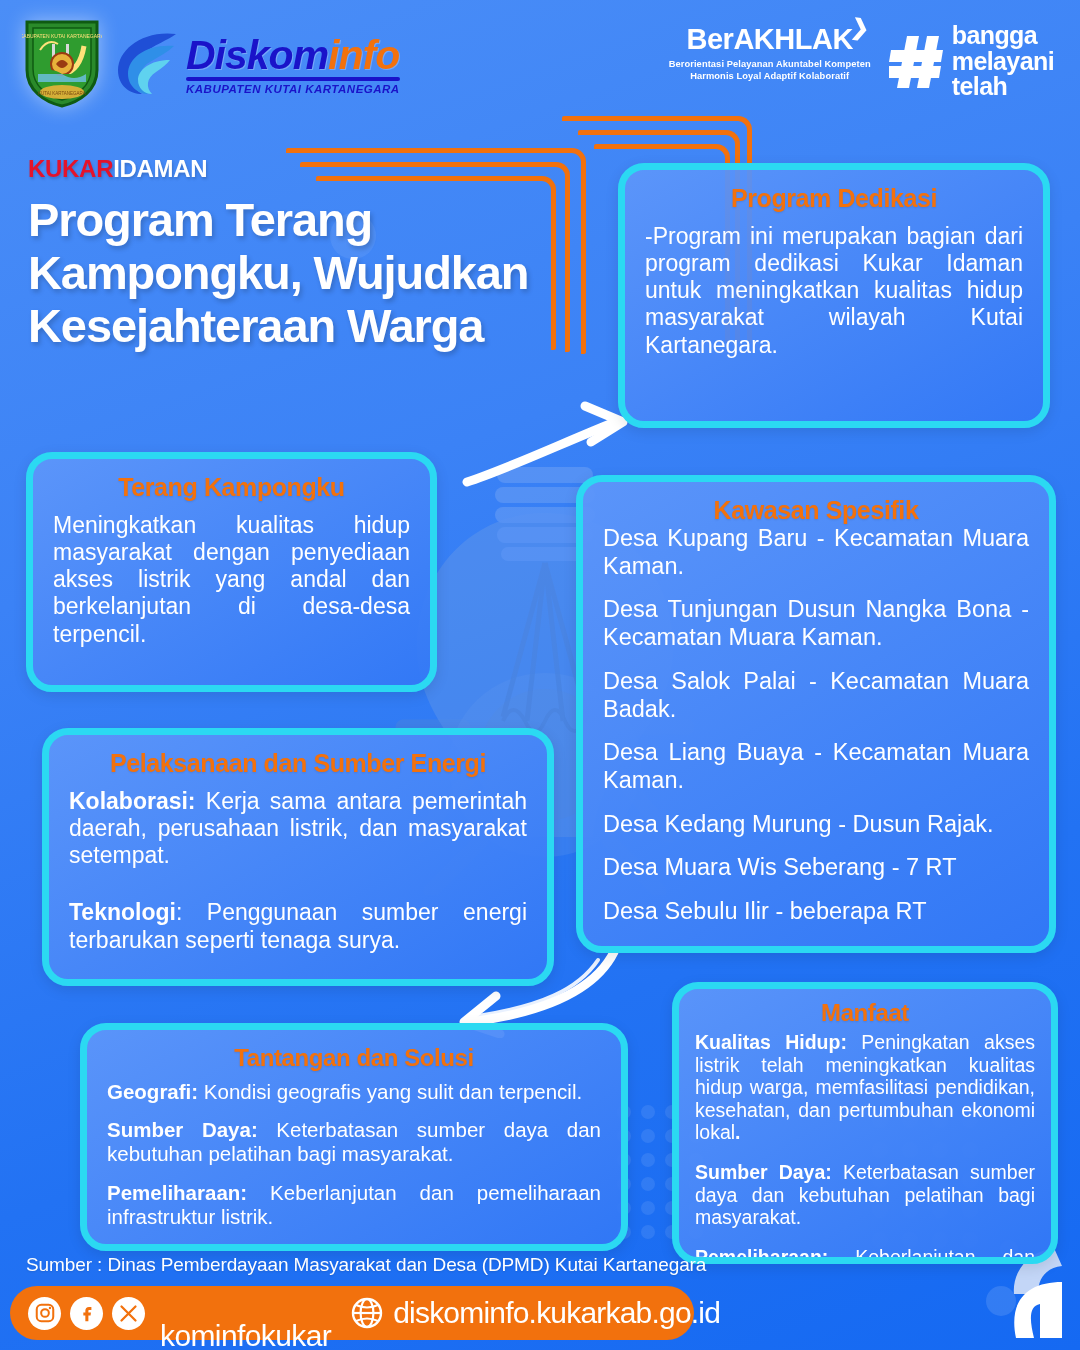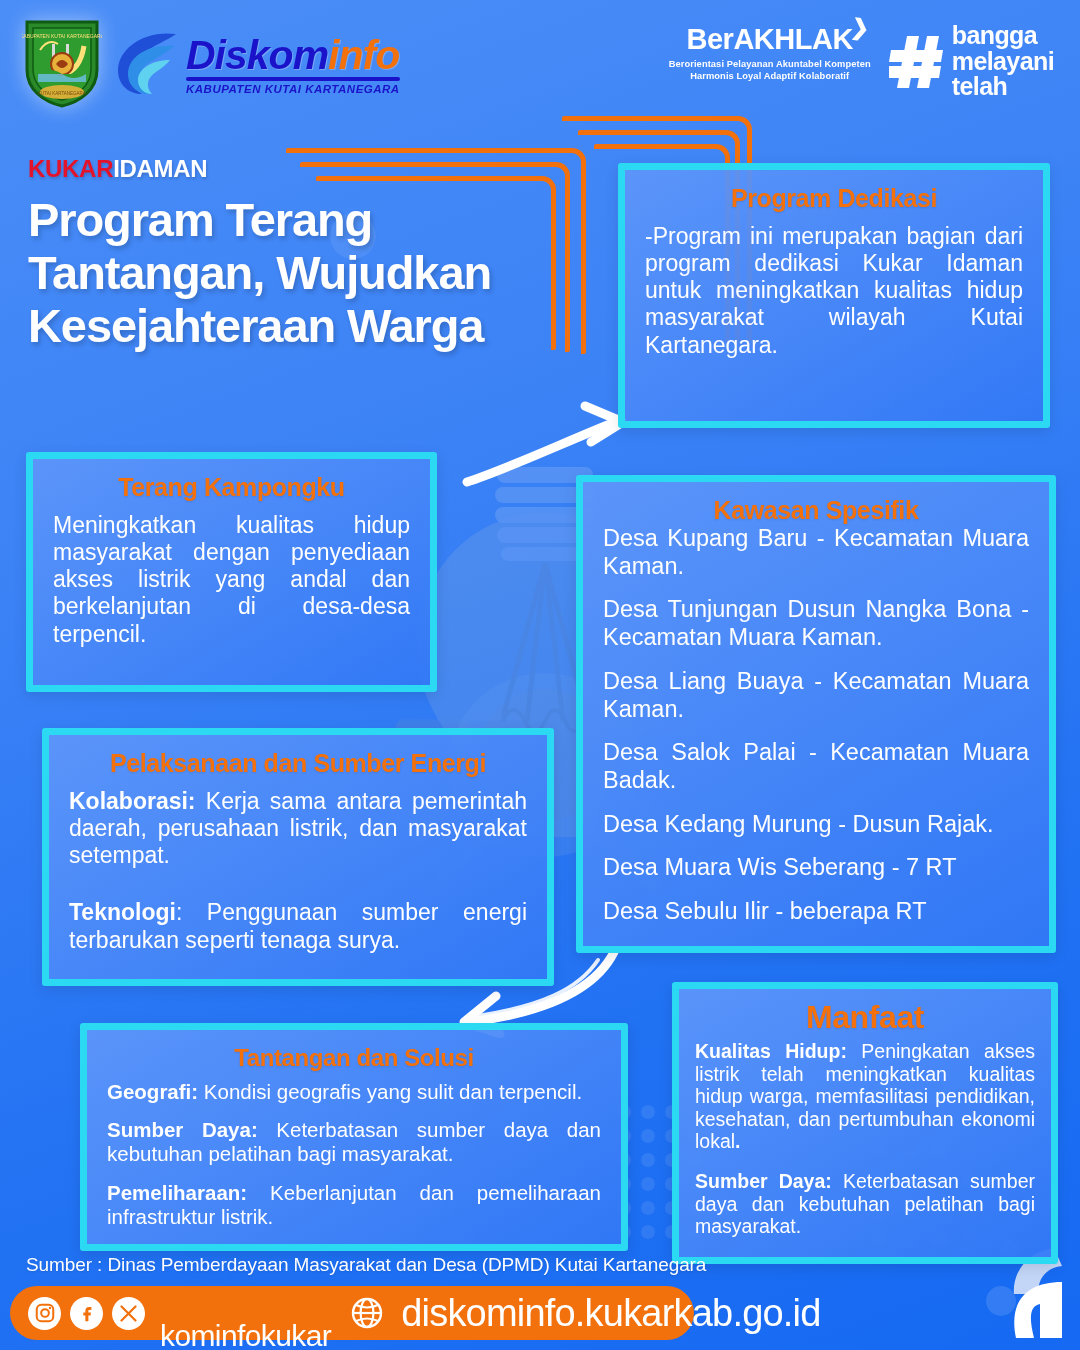--- a/index.html
+++ b/index.html
@@ -160,21 +160,21 @@
     font-weight: bold;
     line-height: 1.13;
     letter-spacing: -1.1px;
     text-shadow: 2px 3px 5px rgba(0,0,0,.20);
   }
 
   
   .card {
     position: absolute;
     border: 7px solid #2BD9F2;
-    border-radius: 3px;
+    border-radius: 26px;
     background: linear-gradient(150deg, rgba(93,150,250,.94), rgba(50,120,246,.93));
     box-shadow: 0 4px 14px rgba(0,0,0,.10);
     z-index: 5;
     padding: 14px 20px 16px;
     overflow: hidden;
   }
   .card-title {
     color: #F2710D;
     font-size: 25px;
     font-weight: bold;
@@ -206,21 +206,21 @@
   #card-kawasan .card-title   { margin-bottom: 0; }
   #card-kawasan .card-body    { font-size: 23.5px; }
   #card-kawasan .card-body p + p { margin-top: 16px; }
   #card-pelaksanaan .card-body{ font-size: 23px; }
   #card-pelaksanaan .card-body p + p { margin-top: 30px; }
   #card-tantangan .card-body  { font-size: 20.5px; }
   #card-tantangan .card-body p + p { margin-top: 14px; }
   #card-tantangan .card-title { font-size: 24px; margin-bottom: 8px; }
   #card-manfaat .card-body    { font-size: 19.5px; line-height: 1.16; }
   #card-manfaat .card-body p + p { margin-top: 17px; }
-  #card-manfaat .card-title   { font-size: 32px; margin-bottom: 4px; }
+  #card-manfaat .card-title   { font-size: 24px; margin-bottom: 4px; }
   #card-manfaat { padding: 10px 16px 12px; }
 
   
   .source-line {
     position: absolute;
     left: 26px;
     bottom: 74px;
     color: #fff;
     font-size: 19px;
     letter-spacing: -.1px;
@@ -254,23 +254,22 @@
     font-size: 30px;
     letter-spacing: -.6px;
     margin-left: 6px;
     margin-right: 10px;
     white-space: nowrap;
     margin-top: 45px;
   }
   .globe-ico { width: 34px; height: 34px; flex: 0 0 auto; }
   .site {
     color: #fff;
-    font-size: 38px;
+    font-size: 30px;
     letter-spacing: -.8px;
-    margin-left: 8px;
     white-space: nowrap;
   }
 </style>
 </head>
 <body>
 
 <div class="poster">
 
   <div class="bg-dot" style="left:330px;top:213px;width:46px;height:46px;"></div>
   <div class="bg-dot" style="left:986px;top:1286px;width:30px;height:30px;background:rgba(255,255,255,.12);"></div>
@@ -449,21 +448,21 @@
           <div>telah</div>
         </div>
       </div>
     </div>
   </div>
 
   <div class="title-block">
     <div class="eyebrow">
       <span class="kukar">KUKAR</span><span class="idaman">IDAMAN</span>
     </div>
-    <div class="main-title">Program Terang Tantangan, Wujudkan Kesejahteraan Warga</div>
+    <div class="main-title">Program Terang Kampongku, Wujudkan Kesejahteraan Warga</div>
   </div>
 
   <div class="card" id="card-dedikasi">
     <div class="card-title">Program Dedikasi</div>
     <div class="card-body">
       <p>-Program ini merupakan bagian dari program dedikasi Kukar Idaman untuk meningkatkan kualitas hidup masyarakat wilayah Kutai Kartanegara.</p>
     </div>
   </div>
 
   <div class="card" id="card-terang">
@@ -471,22 +470,22 @@
     <div class="card-body">
       <p>Meningkatkan kualitas hidup masyarakat dengan penyediaan akses listrik yang andal dan berkelanjutan di desa-desa terpencil.</p>
     </div>
   </div>
 
   <div class="card" id="card-kawasan">
     <div class="card-title">Kawasan Spesifik</div>
     <div class="card-body">
       <p>Desa Kupang Baru - Kecamatan Muara Kaman.</p>
       <p>Desa Tunjungan Dusun Nangka Bona - Kecamatan Muara Kaman.</p>
+      <p>Desa Salok Palai - Kecamatan Muara Badak.</p>
       <p>Desa Liang Buaya - Kecamatan Muara Kaman.</p>
-      <p>Desa Salok Palai - Kecamatan Muara Badak.</p>
       <p> Desa Kedang Murung - Dusun Rajak.</p>
       <p>Desa Muara Wis Seberang - 7 RT</p>
       <p>Desa Sebulu Ilir - beberapa RT</p>
     </div>
   </div>
 
   <div class="card" id="card-pelaksanaan">
     <div class="card-title">Pelaksanaan dan Sumber Energi</div>
     <div class="card-body">
       <p><b>Kolaborasi:</b><span> Kerja sama antara pemerintah daerah, perusahaan listrik, dan masyarakat setempat.</span></p>

